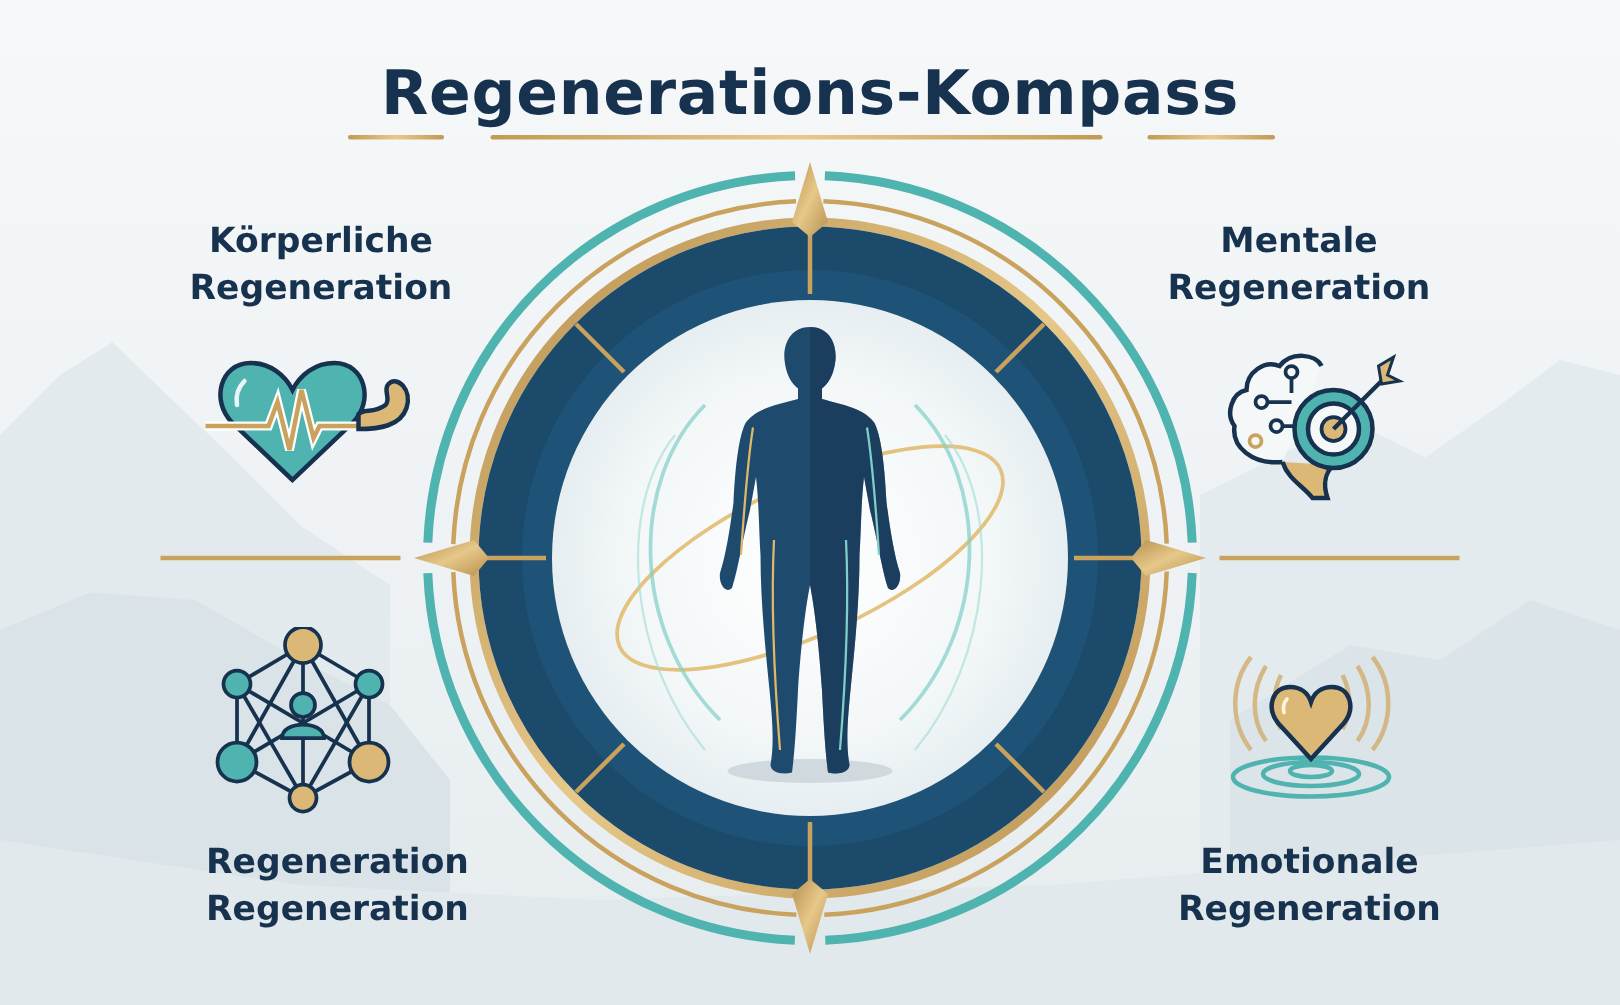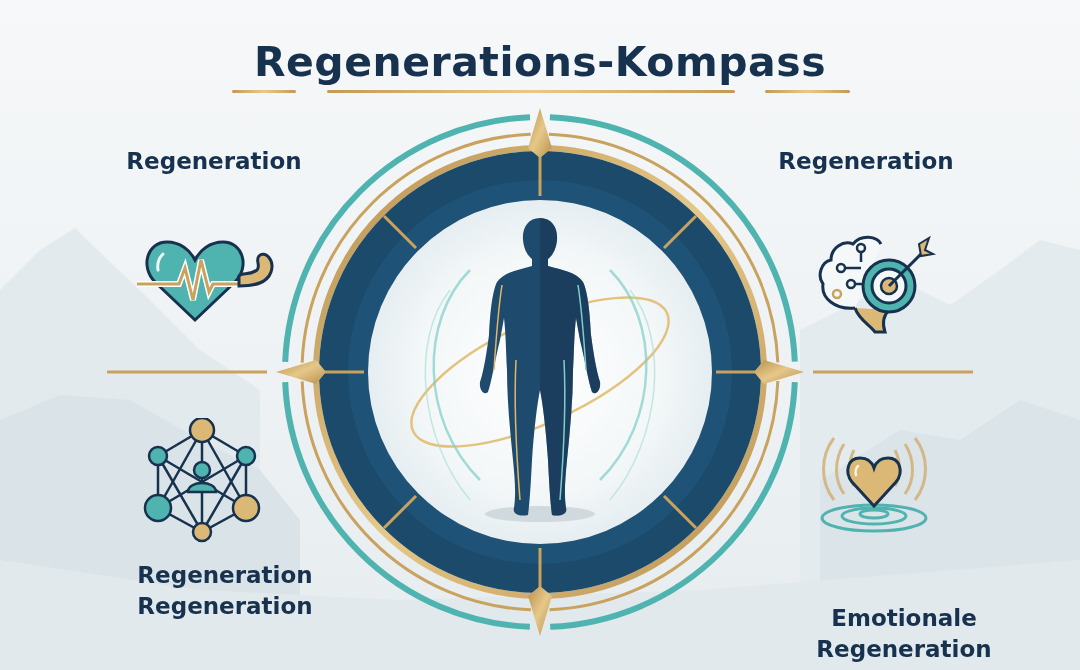--- a/index.html
+++ b/index.html
@@ -92,30 +92,32 @@
     <path fill="#1e4a6d" d="M540 218 C528 218 522 228 523 240 C524 250 528 256 532 259 L532 266 C518 270 504 272 497 282 C492 292 490 315 489 335 C487 350 484 370 480 382 C479 390 484 396 488 392 C492 380 495 360 500 340 L504 318 C506 335 506 355 507 370 C507 400 510 430 513 460 C515 480 516 495 514 508 C512 514 520 517 528 515 C530 500 531 480 532 460 C534 430 537 405 540 390 C543 405 546 430 548 460 C549 480 550 500 552 515 C560 517 568 514 566 508 C564 495 565 480 567 460 C570 430 573 400 573 370 C574 355 574 335 576 318 L580 340 C585 360 588 380 592 392 C596 396 601 390 600 382 C596 370 593 350 591 335 C590 315 588 292 583 282 C576 272 562 270 548 266 L548 259 C552 256 556 250 557 240 C558 228 552 218 540 218Z"></path>
     <path fill="#17324f" opacity="0.5" d="M540 218 C552 218 558 228 557 240 C556 250 552 256 548 259 L548 266 C562 270 576 272 583 282 C588 292 590 315 591 335 C593 350 596 370 600 382 C601 390 596 396 592 392 C588 380 585 360 580 340 L576 318 C574 335 574 355 573 370 C573 400 570 430 567 460 C565 480 564 495 566 508 C568 514 560 517 552 515 C550 500 549 480 548 460 C546 430 543 405 540 390Z"></path>
     <path d="M502 285 C498 310 496 340 494 370" stroke="#e0b867" stroke-width="1.5" fill="none"></path>
     <path d="M516 360 C514 400 516 450 520 500" stroke="#e0b867" stroke-width="1.5" fill="none"></path>
     <path d="M578 285 C582 310 584 340 586 370" stroke="#7fcfc8" stroke-width="1.5" fill="none"></path>
     <path d="M564 360 C566 400 564 450 560 500" stroke="#7fcfc8" stroke-width="1.5" fill="none"></path>
   </g>
 </svg>
 
 <div class="label" style="left:84px;top:146px;">
+  <div>Körperliche</div>
   <div>Regeneration</div>
 </div>
 <div class="label" style="left:736px;top:146px;">
+  <div>Mentale</div>
   <div>Regeneration</div>
 </div>
 <div class="label" style="left:95px;top:560px;">
   <div>Regeneration</div>
   <div>Regeneration</div>
 </div>
-<div class="label" style="left:774px;top:560px;margin-top:43px;">
+<div class="label" style="left:743px;top:560px;">
   <div>Emotionale</div>
   <div>Regeneration</div>
 </div>
 
 <svg class="icon" style="left:135px;top:232px;" width="150" height="100" viewBox="0 0 150 100">
   <path d="M60 88 L20 50 C5 35 12 10 32 10 C45 10 55 18 60 28 C65 18 75 10 88 10 C108 10 115 35 100 50Z" fill="#4fb3b0" stroke="#17324f" stroke-width="3"></path>
   <path d="M28 22 C24 26 22 32 23 38" stroke="#e8f6f5" stroke-width="3" fill="none" stroke-linecap="round"></path>
   <path d="M2 52 L44 52 L50 36 L58 68 L66 28 L74 60 L78 52 L110 52" stroke="#fff" stroke-width="6" fill="none"></path>
   <path d="M2 52 L44 52 L50 36 L58 68 L66 28 L74 60 L78 52 L110 52" stroke="#c9a25e" stroke-width="3" fill="none"></path>
   <path d="M104 54 C118 54 132 52 136 40 C140 28 130 18 124 24 C120 28 126 34 122 38 C114 44 108 40 104 44Z" fill="#dcb877" stroke="#17324f" stroke-width="3"></path>

